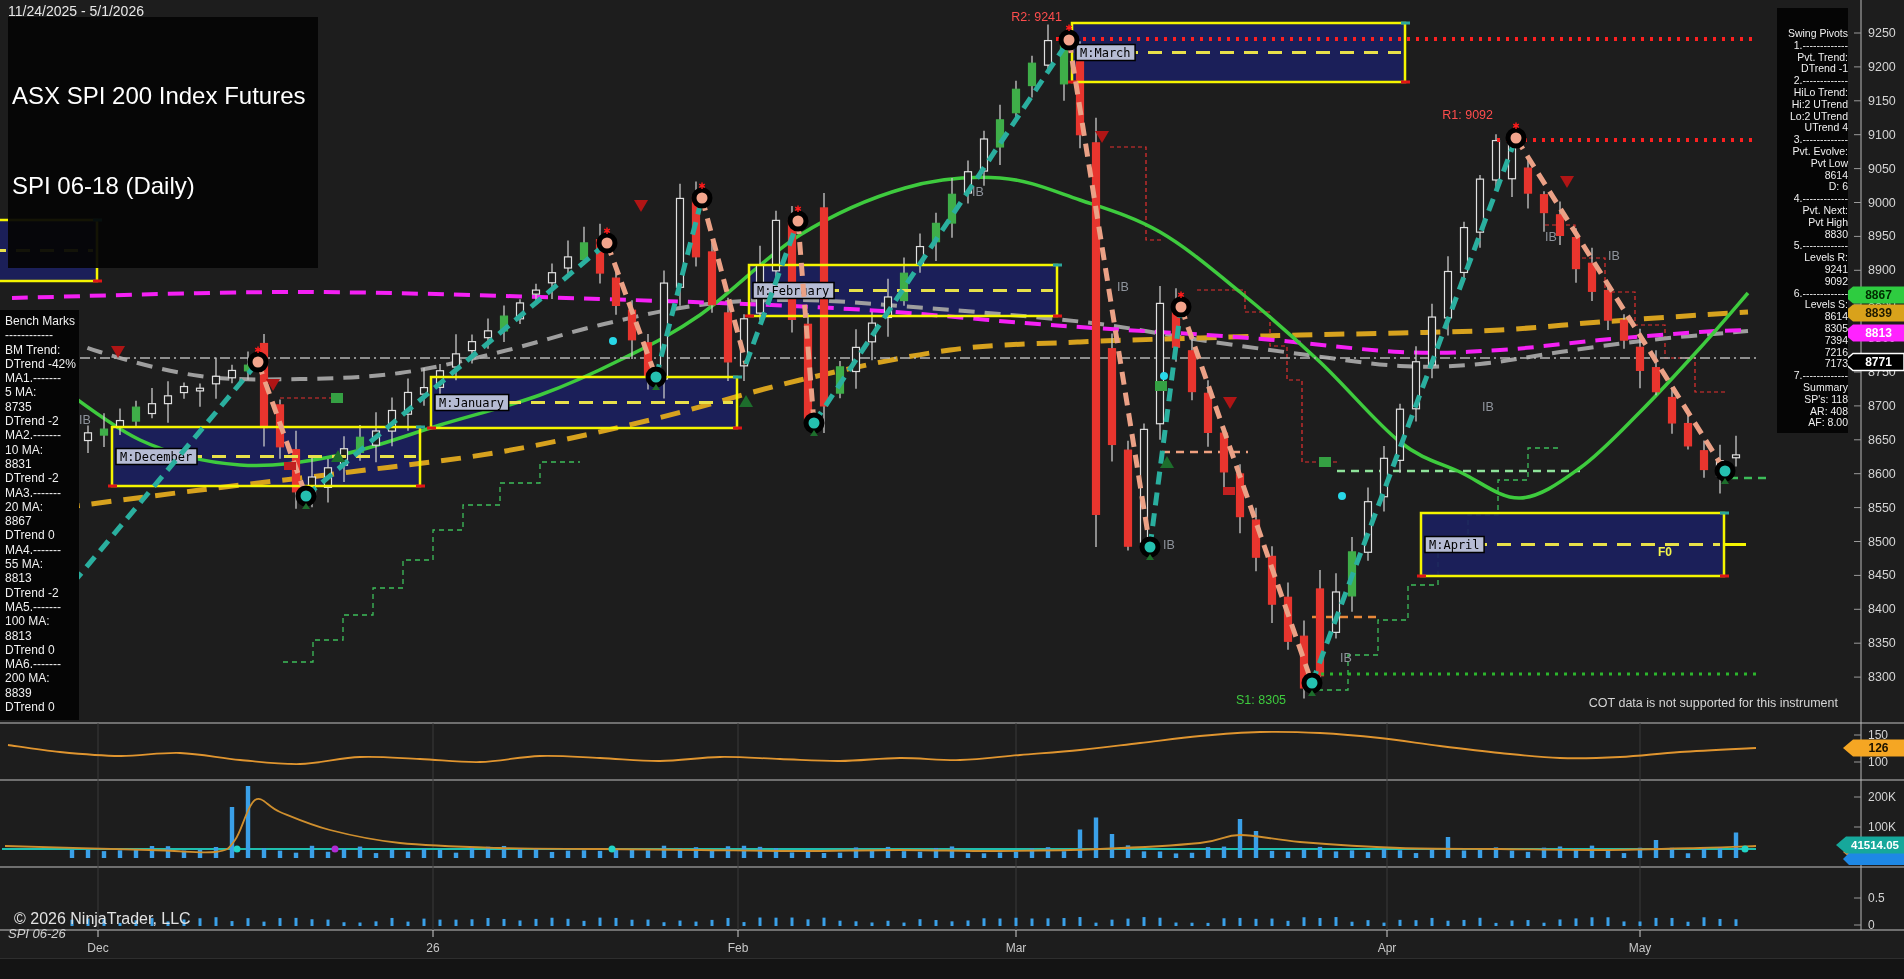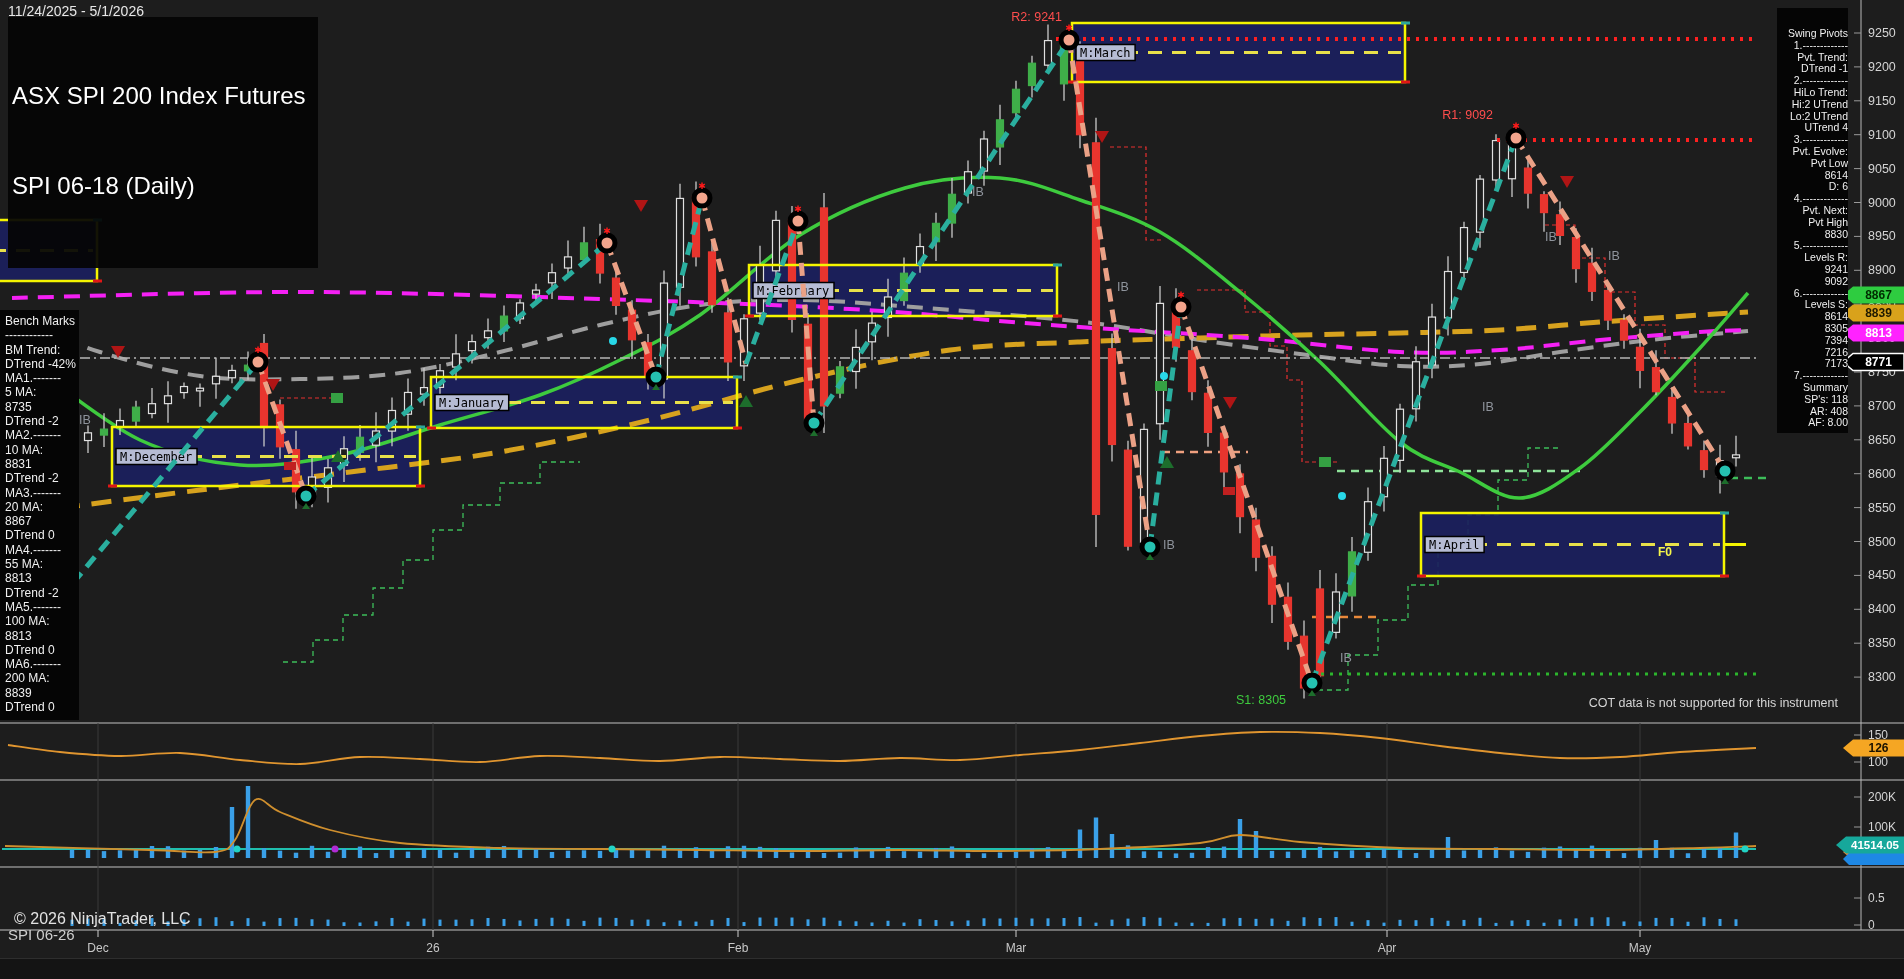--- a/index.html
+++ b/index.html
@@ -9,21 +9,21 @@
   .ovl{position:absolute;white-space:pre;}
   #date-range{left:8px;top:3px;font-size:14px;color:#e8e8e8;}
   #title-block{left:8px;top:17px;background:rgba(5,5,5,.94);padding:4px 12px 7px 4px;
                font-size:24px;line-height:1.25;color:#fff;}
   #bench-panel{left:0;top:310px;width:74px;background:#050505;padding:4px 0 6px 5px;
                font-size:12px;line-height:14.3px;color:#f0f0f0;}
   #swing-panel{left:1777px;top:8px;width:66px;background:#050505;padding:20px 0 4px 5px;
                font-size:10.5px;line-height:11.8px;color:#f0f0f0;text-align:right;}
   #bottom-bar{position:absolute;left:0;top:958px;width:1904px;height:21px;background:#141414;
               border-top:1px solid #2e2e2e;}
-  #instr-label{left:8px;top:926px;font-size:15px;color:#cfcfcf;}
+  #instr-label{left:8px;top:926px;font-size:13px;color:#cfcfcf;font-style:italic;}
   #brand-logo{right:10px;top:1000px;position:absolute;font-size:15px;font-weight:bold;
               letter-spacing:.5px;color:#f0482d;font-family:"Liberation Sans",sans-serif;}
   #copyright{left:14px;top:910px;font-size:16px;color:#e2e2e2;}
 </style>
 </head>
 <body>
 
 <div id="app">
   <svg id="chart-svg" width="1904" height="979">
       <g>

